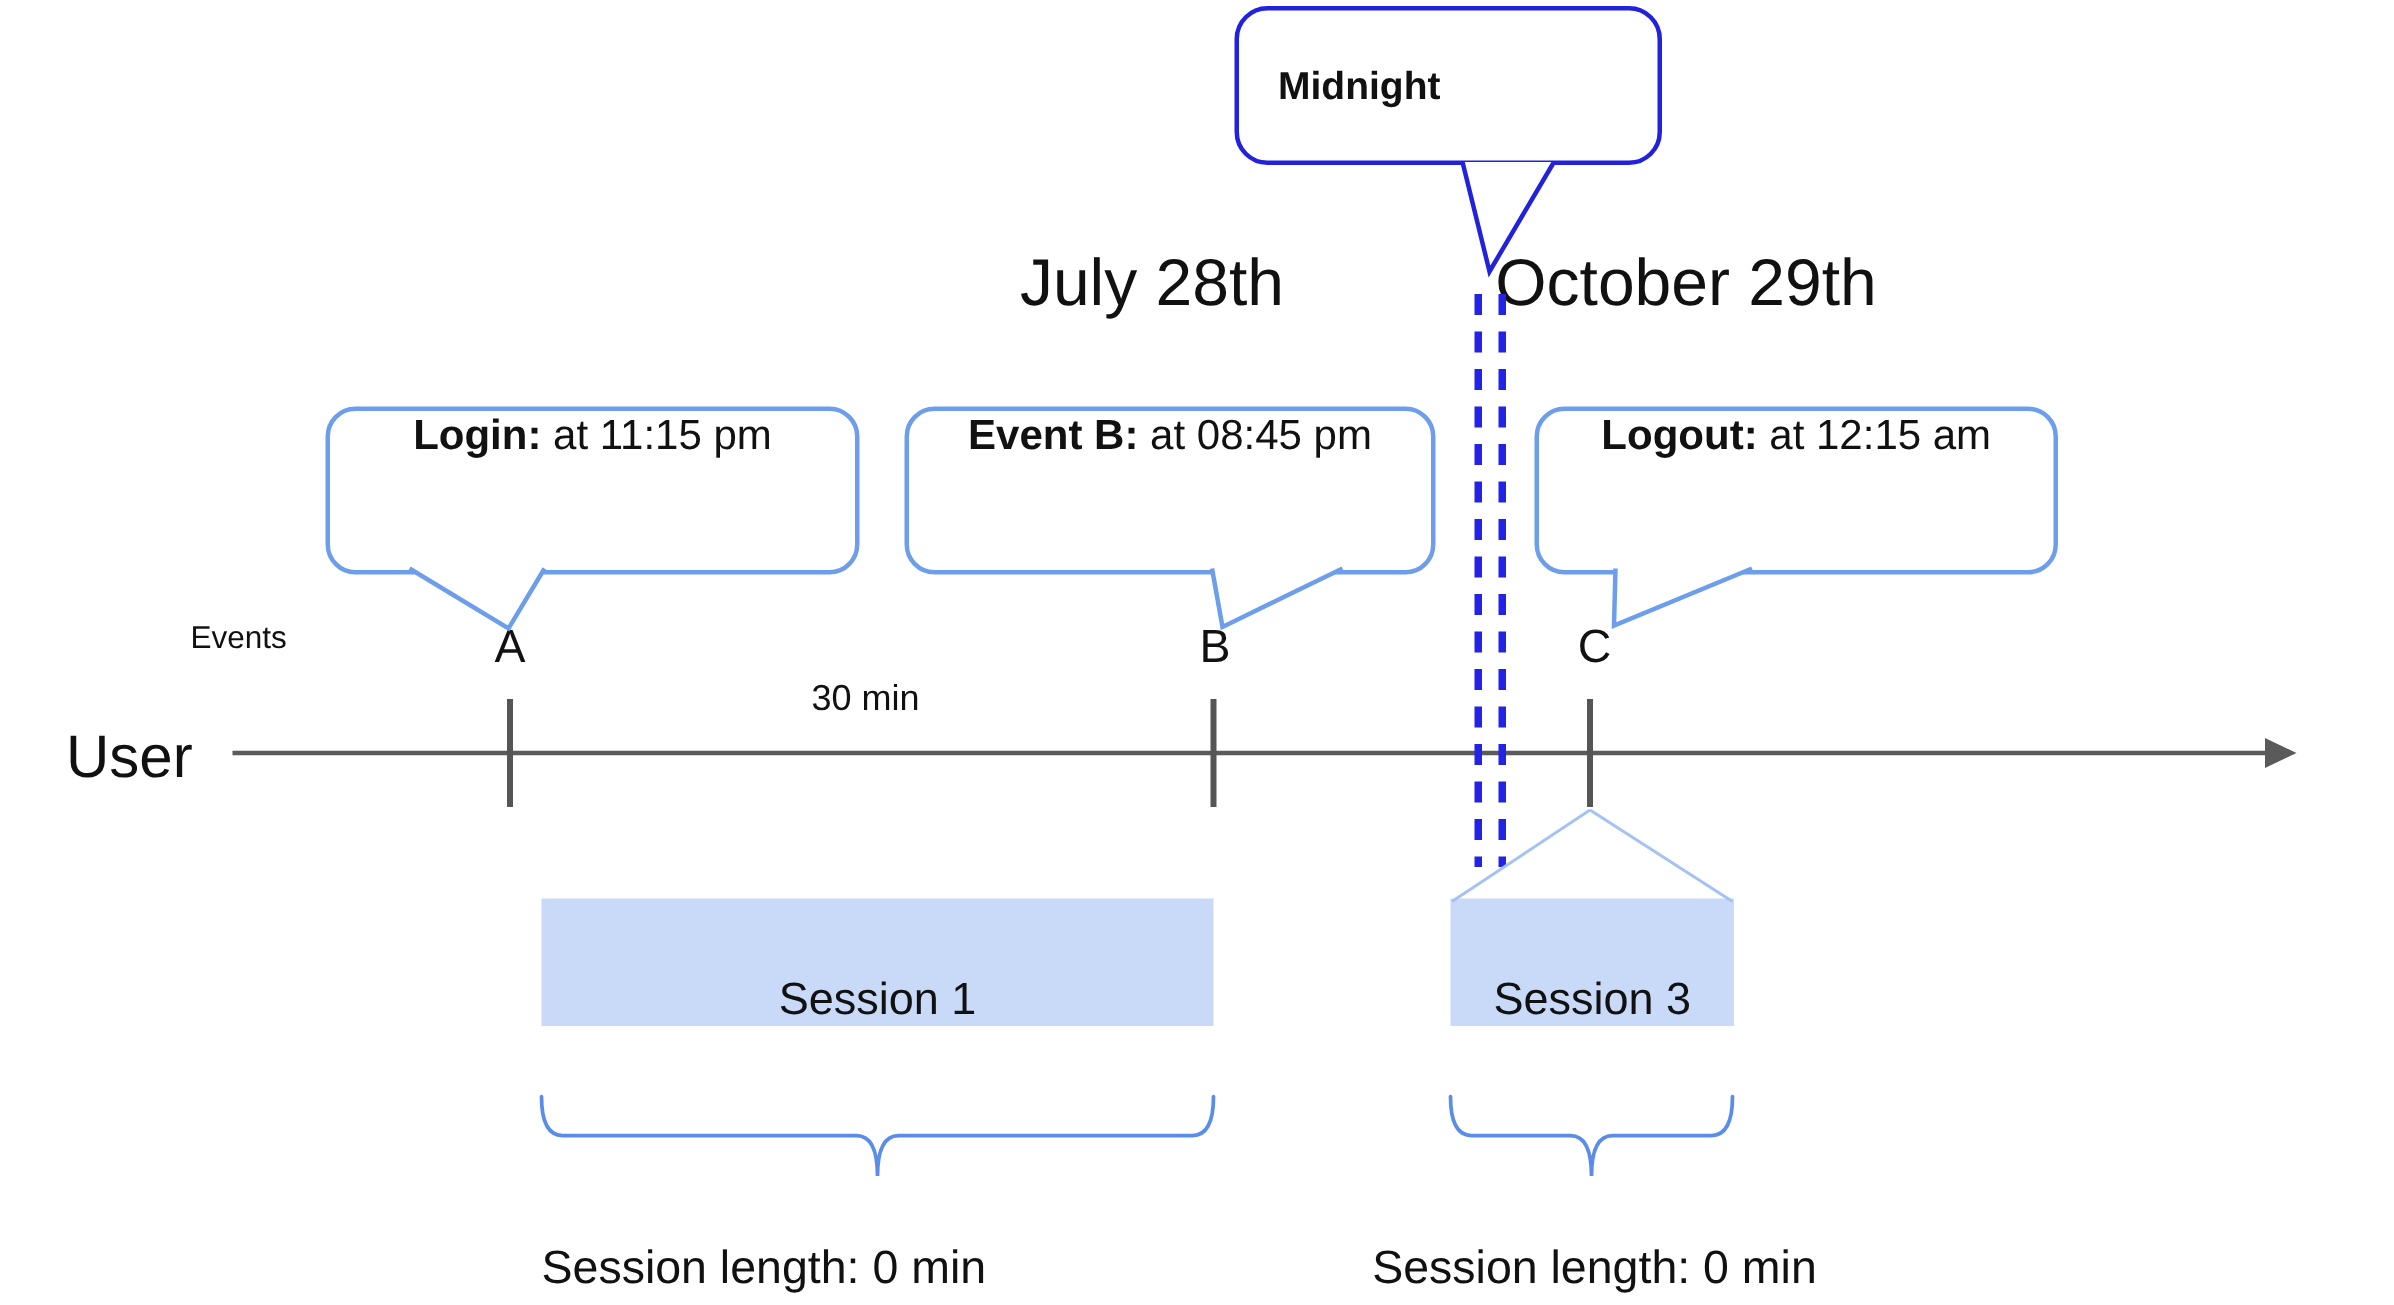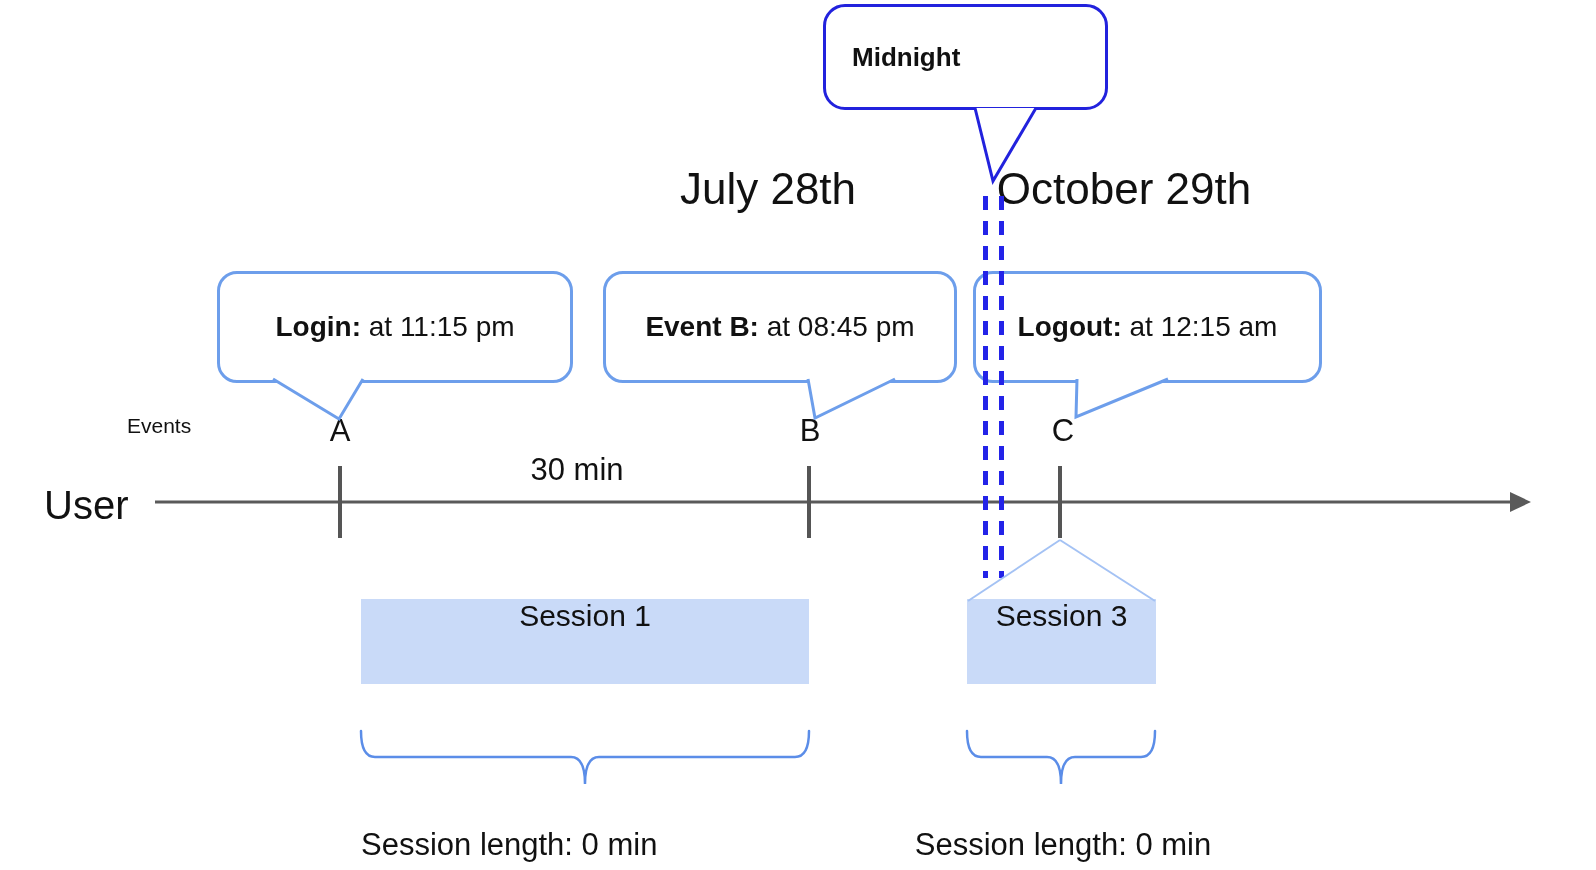--- a/index.html
+++ b/index.html
@@ -6,44 +6,44 @@
   #canvas{
     position:relative;width:1596px;height:870px;background:#ffffff;
     font-family:"Liberation Sans",sans-serif;color:#111;overflow:hidden;
   }
   .ctr{transform:translateX(-50%);}
 
   
   .callout{
     position:absolute;top:271px;height:106px;background:#fff;
     border:3px solid #6d9eeb;border-radius:20px;
-    display:flex;align-items:center;justify-content:center;
+    display:flex;justify-content:center;
     font-size:28px;white-space:nowrap;
   }
   .callout b{font-weight:bold;}
   #midnight-bubble{
     position:absolute;left:823px;top:4px;width:253px;height:100px;
     background:#fff;border:3px solid #2222dd;border-radius:22px;
     display:flex;align-items:center;
     padding-left:26px;font-size:26px;font-weight:bold;
   }
 
   
   .plainlabel{position:absolute;white-space:nowrap;}
   #user-label{left:44px;top:483px;font-size:40px;}
   #events-label{left:127px;top:414px;font-size:21px;}
   .evt-letter{top:413px;font-size:31px;}
-  #interval-label{left:577px;top:452px;font-size:31px;}
+  #interval-label{left:577px;top:452px;font-size:24px;}
   .date-label{top:164px;font-size:44px;}
   .length-label{top:827px;font-size:31px;}
 
   
   .session-box{
     position:absolute;top:599px;height:85px;background:#c9daf8;
-    display:flex;align-items:flex-start;justify-content:center;font-size:30px;
+    display:flex;align-items:flex-end;justify-content:center;font-size:30px;
   }
 
   
   #overlay{position:absolute;left:0;top:0;pointer-events:none;}
 </style>
 </head>
 <body>
 
 <div id="canvas">
 
@@ -53,21 +53,21 @@
 
   <div class="plainlabel date-label ctr" style="left:768px;">July 28th</div>
   <div class="plainlabel date-label ctr" style="left:1124px;">October 29th</div>
 
   <div class="callout" style="left:217px;width:350px;">
     <span><b>Login:</b><span> at 11:15 pm</span></span>
   </div>
   <div class="callout" style="left:603px;width:348px;">
     <span><b>Event B:</b><span> at 08:45 pm</span></span>
   </div>
-  <div class="callout" style="left:973px;width:343px;">
+  <div class="callout" style="left:1023px;width:343px;">
     <span><b>Logout:</b><span> at 12:15 am</span></span>
   </div>
 
   <div class="plainlabel" id="events-label">Events</div>
   <div class="plainlabel evt-letter ctr" style="left:340px;">A</div>
   <div class="plainlabel evt-letter ctr" style="left:810px;">B</div>
   <div class="plainlabel evt-letter ctr" style="left:1063px;">C</div>
   <div class="plainlabel ctr" id="interval-label">30 min</div>
   <div class="plainlabel" id="user-label">User</div>
 

